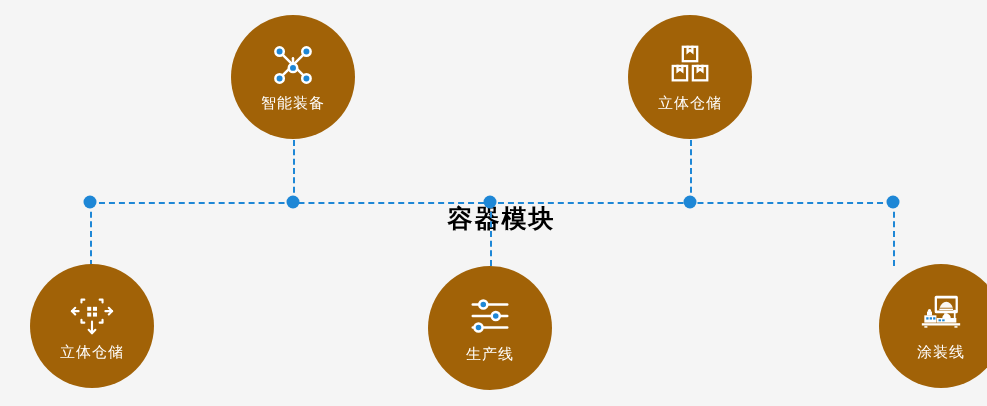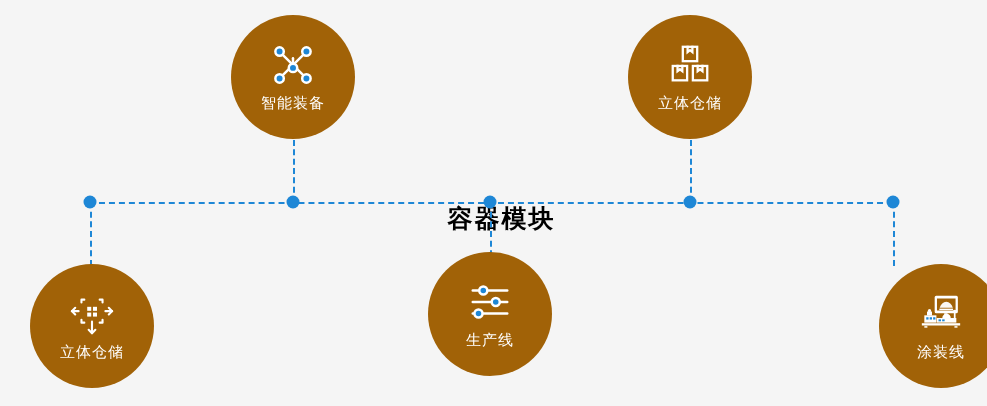--- a/index.html
+++ b/index.html
@@ -169,21 +169,21 @@
         <line x1="38" y1="21" x2="45" y2="21"></line>
         <polyline points="41.5,17.5 45,21 41.5,24.5"></polyline>
 
         <line x1="24" y1="32" x2="24" y2="44"></line>
         <polyline points="20.5,40.5 24,44 27.5,40.5"></polyline>
       </svg>
     </span>
     <span class="caption">立体仓储</span>
   </div>
 
-  <div class="bubble" id="bubble-production-line" style="left: 490px; top: 314px; align-items: center;">
+  <div class="bubble" id="bubble-production-line" style="left: 490px; top: 328px; align-items: center;">
     <span class="glyph">
       <svg viewBox="0 0 48 48" fill="none" stroke="#ffffff" stroke-width="2.6" stroke-linecap="round" stroke-linejoin="round">
         <line x1="6" y1="12" x2="42" y2="12"></line>
         <line x1="6" y1="24" x2="42" y2="24"></line>
         <line x1="6" y1="36" x2="42" y2="36"></line>
         <circle cx="17" cy="12" r="4.2" fill="#1e87d6"></circle>
         <circle cx="30" cy="24" r="4.2" fill="#1e87d6"></circle>
         <circle cx="12" cy="36" r="4.2" fill="#1e87d6"></circle>
       </svg>
     </span>

